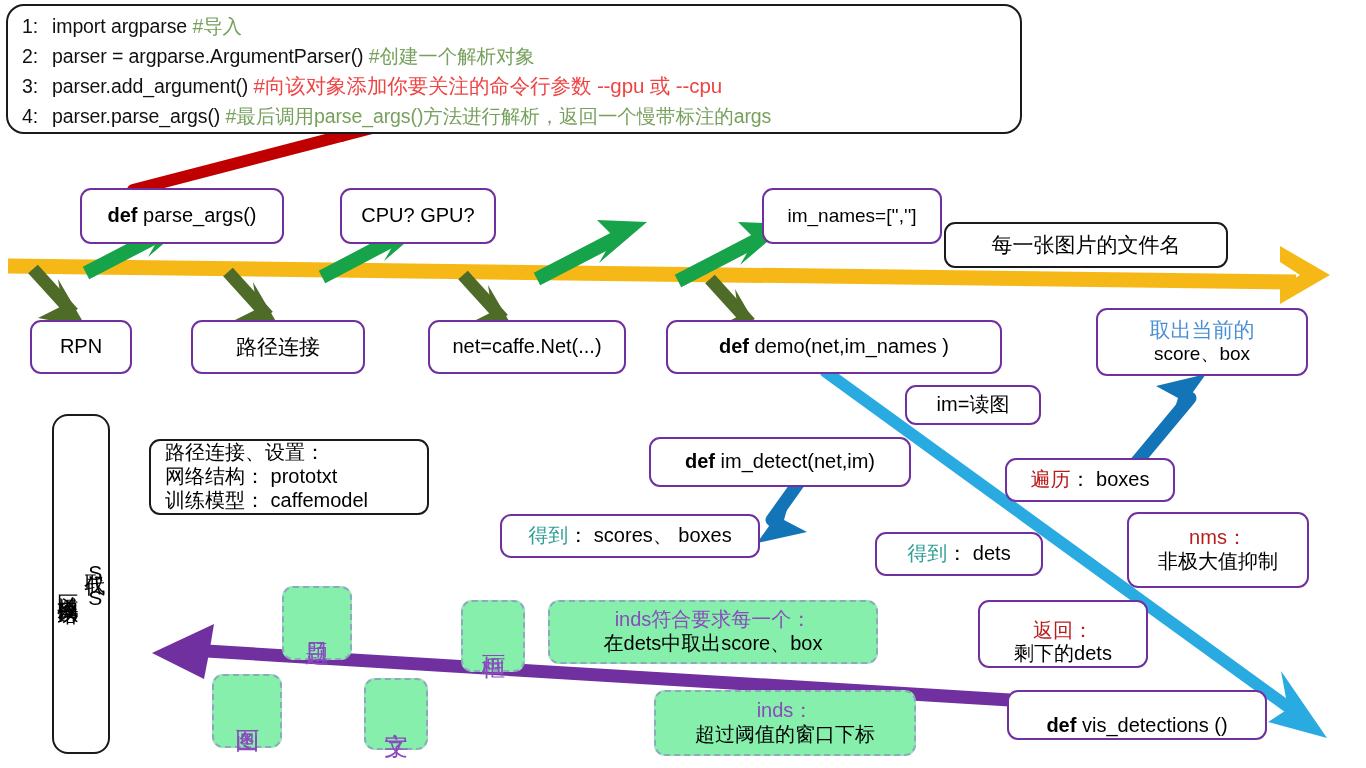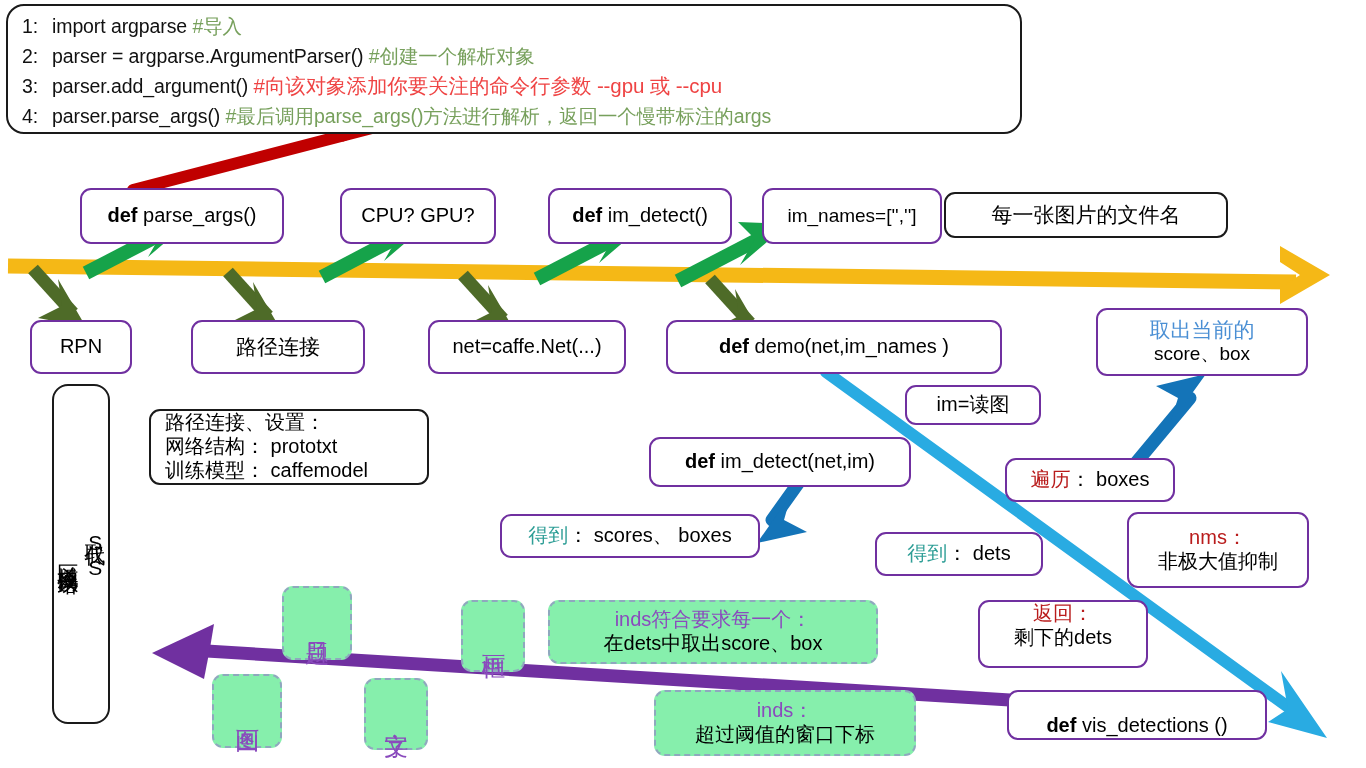--- a/index.html
+++ b/index.html
@@ -7,21 +7,21 @@
     width:1366px;height:768px;
     background:#ffffff;
     font-family:"Liberation Sans","DejaVu Sans",sans-serif;
     overflow:hidden;
     position:relative;
   }
   #canvas{position:absolute;left:0;top:0;width:1366px;height:768px;}
   svg.layer{position:absolute;left:0;top:0;width:1366px;height:768px;pointer-events:none;}
   .node{position:absolute;box-sizing:border-box;background:#fff;display:flex;align-items:center;justify-content:center;text-align:center;line-height:1.18;}
   .purple{border:2.5px solid #7030a0;border-radius:11px;}
-  .black{border:2px solid #1a1a1a;border-radius:11px;}
+  .black{border:2px solid #1a1a1a;border-radius:11px;margin-top:30px;}
   .dashed{border:2.5px dashed #8fa8be;border-radius:11px;background:#86efac;}
   .code-block{
     position:absolute;left:6px;top:4px;width:1016px;height:130px;
     border:2px solid #1a1a1a;border-radius:18px;background:#fff;
     box-sizing:border-box;padding:6px 14px 4px 14px;
   }
   .code-line{white-space:nowrap;font-size:19.5px;color:#111;line-height:29.5px;letter-spacing:-0.1px;}
   .ln{display:inline-block;width:30px;}
   .cmt-bold{color:#ef4444;font-weight:normal;font-size:20.5px;}
   .cmt-pale{color:#77a05c;}
@@ -115,23 +115,20 @@
       <span class="ln">4:</span><span>parser.parse_args()</span> <span class="cmt-pale">#最后调用parse_args()方法进行解析，返回一个慢带标注的args</span>
     </div>
   </div>
 
   <div class="node purple" style="left:80px;top:188px;width:204px;height:56px;font-size:20px;">
     <span><b>def</b><span> parse_args()</span></span>
   </div>
   <div class="node purple" style="left:340px;top:188px;width:156px;height:56px;font-size:20px;">
     <span><b></b><span>CPU? GPU?</span></span>
   </div>
-  <div class="node purple" style="left:548px;top:188px;width:184px;height:56px;font-size:20px;">
-    <span><b>def</b><span> im_detect()</span></span>
-  </div>
   <div class="node purple" style="left:762px;top:188px;width:180px;height:56px;font-size:19px;">
     <span><b></b><span>im_names=['','']</span></span>
   </div>
   <div class="node black" style="left:944px;top:192px;width:284px;height:46px;font-size:21px;">
     <span>每一张图片的文件名</span>
   </div>
 
   <div class="node purple" style="left:191px;top:320px;width:174px;height:54px;font-size:21px;">
     <span><b></b><span>路径连接</span></span>
   </div>
@@ -179,21 +176,21 @@
 
   <div class="node purple" style="left:875px;top:532px;width:168px;height:44px;font-size:20px;">
     <span><span class="t-teal">得到</span><span>：  dets</span></span>
   </div>
 
   <div class="node purple" style="left:1127px;top:512px;width:182px;height:76px;font-size:20px;flex-direction:column;justify-content:center;">
     <span class="t-blue">nms：</span>
     <span>非极大值抑制</span>
   </div>
 
-  <div class="node purple" style="left:978px;top:600px;width:170px;height:68px;font-size:20px;flex-direction:column;justify-content:flex-start;">
+  <div class="node purple" style="left:978px;top:600px;width:170px;height:68px;font-size:20px;flex-direction:column;justify-content:flex-end;">
     <span class="t-blue">返回：</span>
     <span>剩下的dets</span>
   </div>
 
   <div class="node purple" style="left:1007px;top:690px;width:260px;height:50px;font-size:20px;align-items:flex-end;">
     <span><b>def</b><span> vis_detections ()</span></span>
   </div>
 
   <div class="node dashed" style="left:282px;top:586px;width:70px;height:74px;font-size:24px;">
     <span class="t-purple vtext">题目</span>

